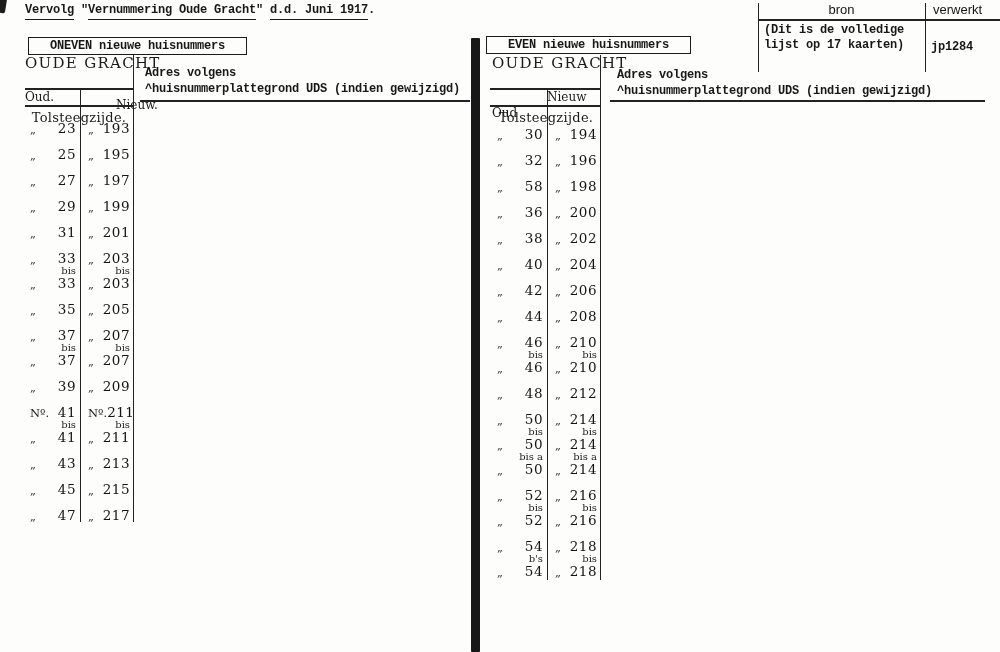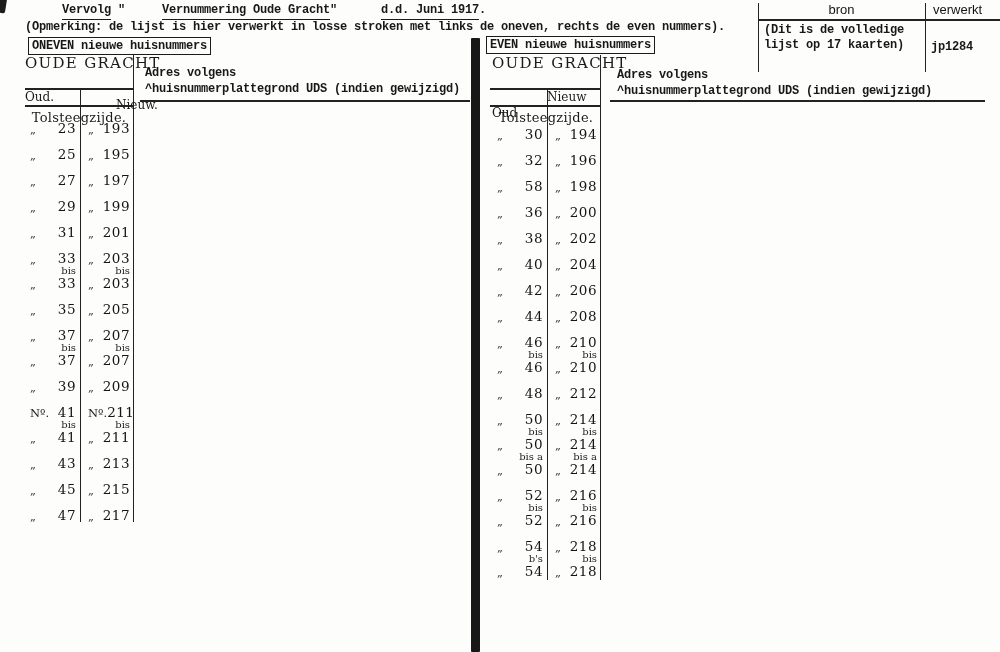--- a/index.html
+++ b/index.html
@@ -4,22 +4,22 @@
 <style>
   html,body{margin:0;padding:0;background:#e8e8e6;}
   .page{position:relative;width:1000px;height:652px;background:#fdfdfb;overflow:hidden;color:#161616;}
   .abs{position:absolute;}
   .typed{font-family:"Liberation Mono","DejaVu Sans Mono",monospace;font-weight:700;font-size:12px;line-height:15px;letter-spacing:-0.2px;color:#181818;white-space:nowrap;}
   .sans{font-family:"Liberation Sans","DejaVu Sans",sans-serif;font-size:13px;line-height:15px;color:#141414;white-space:nowrap;}
   .serif{font-family:"DejaVu Serif","Liberation Serif",serif;color:#1a1a1a;white-space:nowrap;}
   .hline{position:absolute;background:#222;height:1.5px;}
   .hline.thick{height:2px;}
   .vline{position:absolute;background:#222;width:1.4px;}
-  .u{display:inline-block;border-bottom:1.5px solid #1a1a1a;padding-bottom:1px;margin-left:37px;}
-  .box-label{position:absolute;border:1.6px solid #1b1b1b;padding:0 3px;height:16px;line-height:16px;}
+  .u{display:inline-block;border-bottom:1.5px solid #1a1a1a;padding-bottom:1px;}
+  .box-label{position:absolute;border:1.6px solid #1b1b1b;padding:0 21px;height:16px;line-height:16px;}
   .thick-bar{position:absolute;left:471px;top:38px;width:9px;height:614px;background:#181818;border-radius:1px;}
   .street{font-size:15px;letter-spacing:1.3px;}
   .side{font-size:13px;letter-spacing:0.3px;margin-top:40px;}
   .colhead{font-size:12px;text-align:left;}
   .rows{position:absolute;width:108px;}
   .nrow{margin-top:13px;}
   .nrow.has-bis{margin-top:0;}
   .num-line{display:flex;height:13px;align-items:flex-end;}
   .cell{display:flex;justify-content:space-between;align-items:flex-end;box-sizing:border-box;}
   .cell.old{width:55px;padding:0 4px 0 5px;}
@@ -33,21 +33,20 @@
   .artifact{position:absolute;background:#1d1d1d;}
 </style>
 </head>
 <body>
 
 <div class="page">
 
   <div class="artifact" style="left:-2px;top:-2px;width:8px;height:15px;transform:rotate(9deg);border-radius:2px;"></div>
 
   <div class="abs typed" style="left:25px;top:3px;"><span class="u">Vervolg</span><span> "</span><span class="u">Vernummering Oude Gracht</span><span>" </span><span class="u">d.d. Juni 1917</span><span>.</span></div>
-  <div class="abs typed" style="left:25px;top:20px;">(Opmerking: de lijst is hier verwerkt in losse stroken met links de oneven, rechts de even nummers).</div>
 
   <div>
     <div class="vline" style="left:758px;top:3px;height:69px;"></div>
     <div class="vline" style="left:925px;top:3px;height:69px;"></div>
     <div class="hline" style="left:758px;top:19px;width:242px;"></div>
     <div class="abs sans" style="left:758px;top:2px;width:167px;text-align:center;">bron</div>
     <div class="abs sans" style="left:933px;top:2px;text-align:center;">verwerkt</div>
     <div class="abs typed" style="left:764px;top:23px;">
       <div>(Dit is de volledige</div>
       <div>lijst op 17 kaarten)</div>

